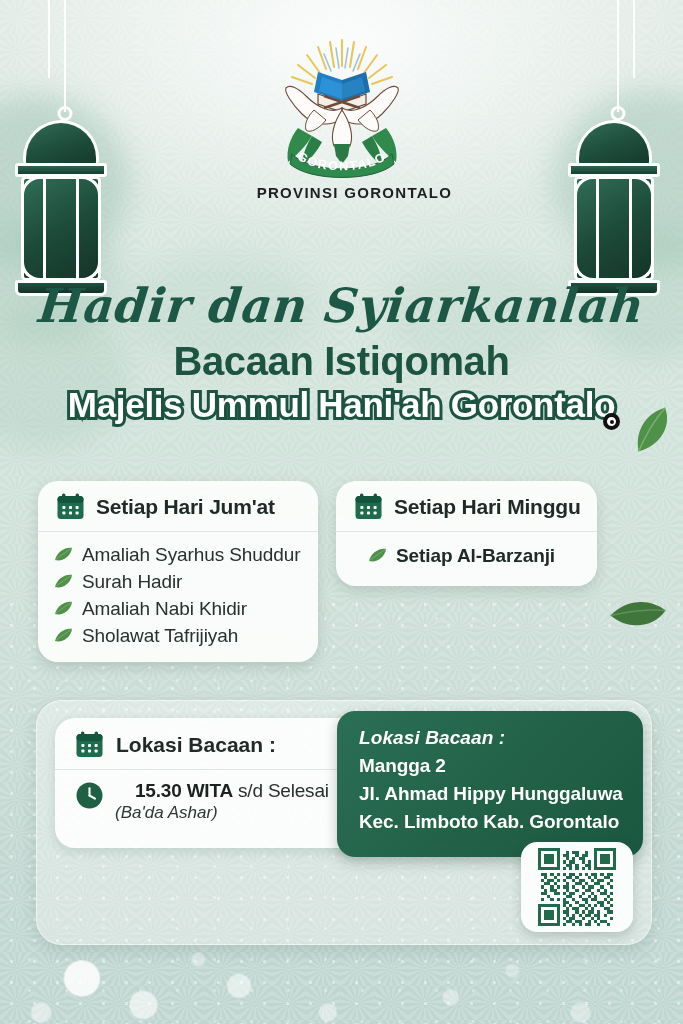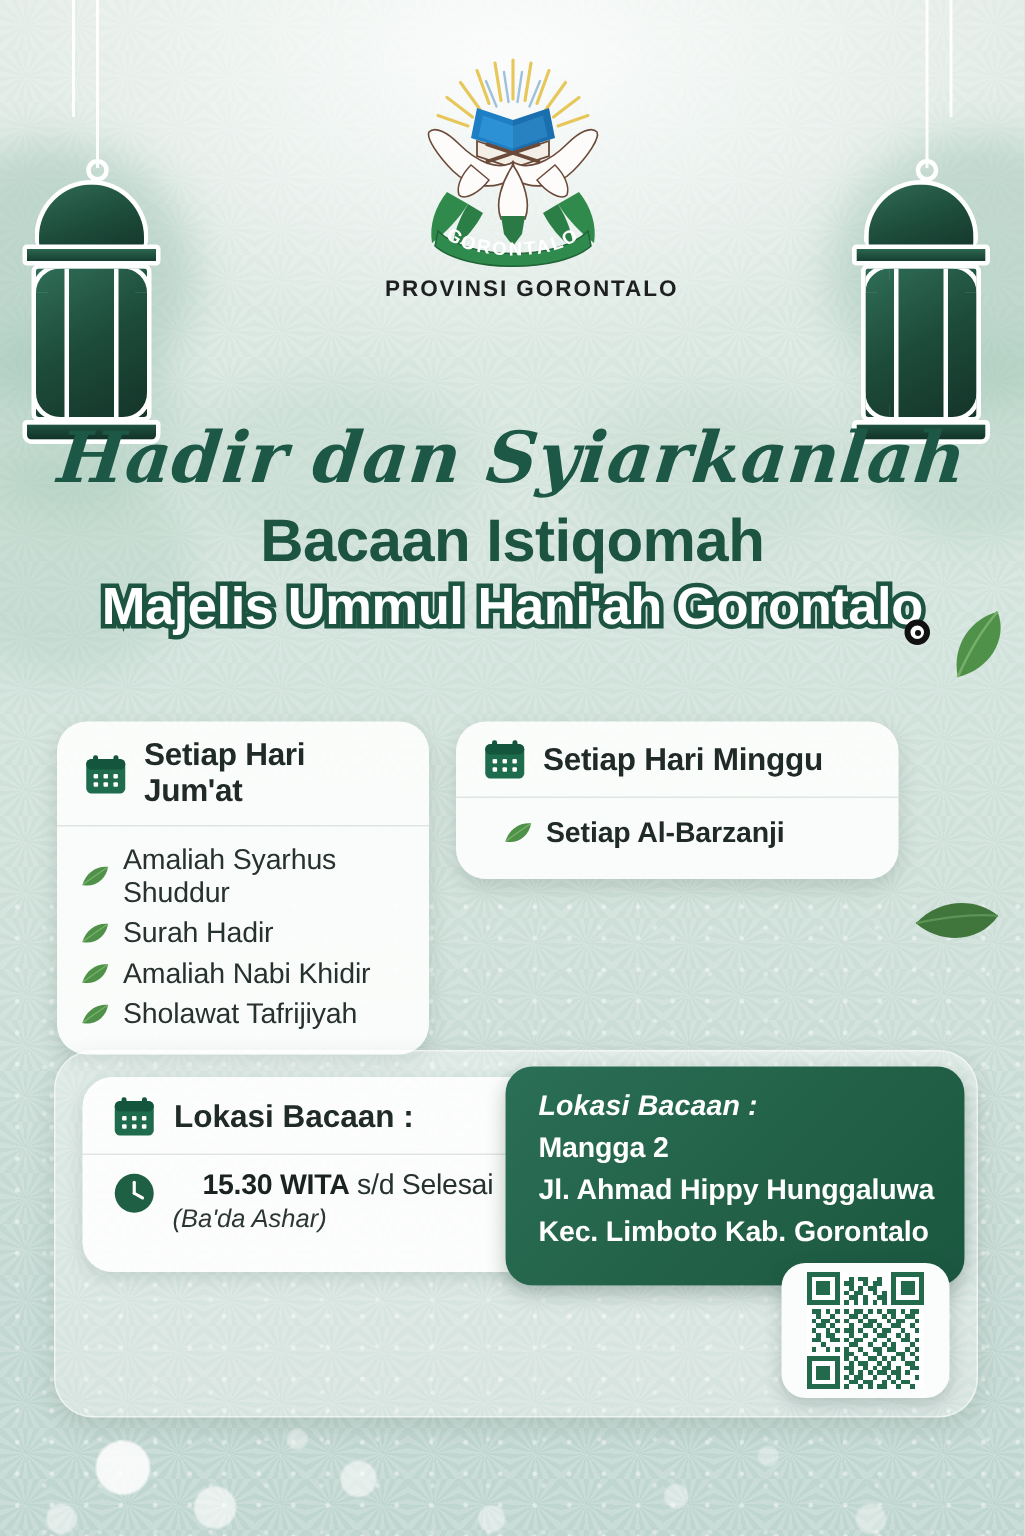--- a/index.html
+++ b/index.html
@@ -209,22 +209,22 @@
 
   
   .sched-row { position: absolute; left: 38px; right: 28px; top: 481px; display: flex; gap: 18px; }
 
   .card {
     background: rgba(253,254,253,0.93);
     border-radius: 20px;
     box-shadow: 0 5px 13px rgba(40,70,60,0.17);
     padding: 0 0 11px 0;
   }
-  .card.jumat  { width: 248px; }
-  .card.minggu { width: 295px; align-self: flex-start; }
+  .card.jumat  { width: 280px; }
+  .card.minggu { width: 261px; align-self: flex-start; }
 
   .card-head {
     display: flex; align-items: center; gap: 11px;
     padding: 11px 16px 10px 18px;
     border-bottom: 1px solid #dfe5e2;
   }
   .card-head-title {
     font-size: 21px; font-weight: bold; color: #202b27; letter-spacing: -0.2px;
   }
   .card-list { padding: 9px 16px 2px 16px; }

